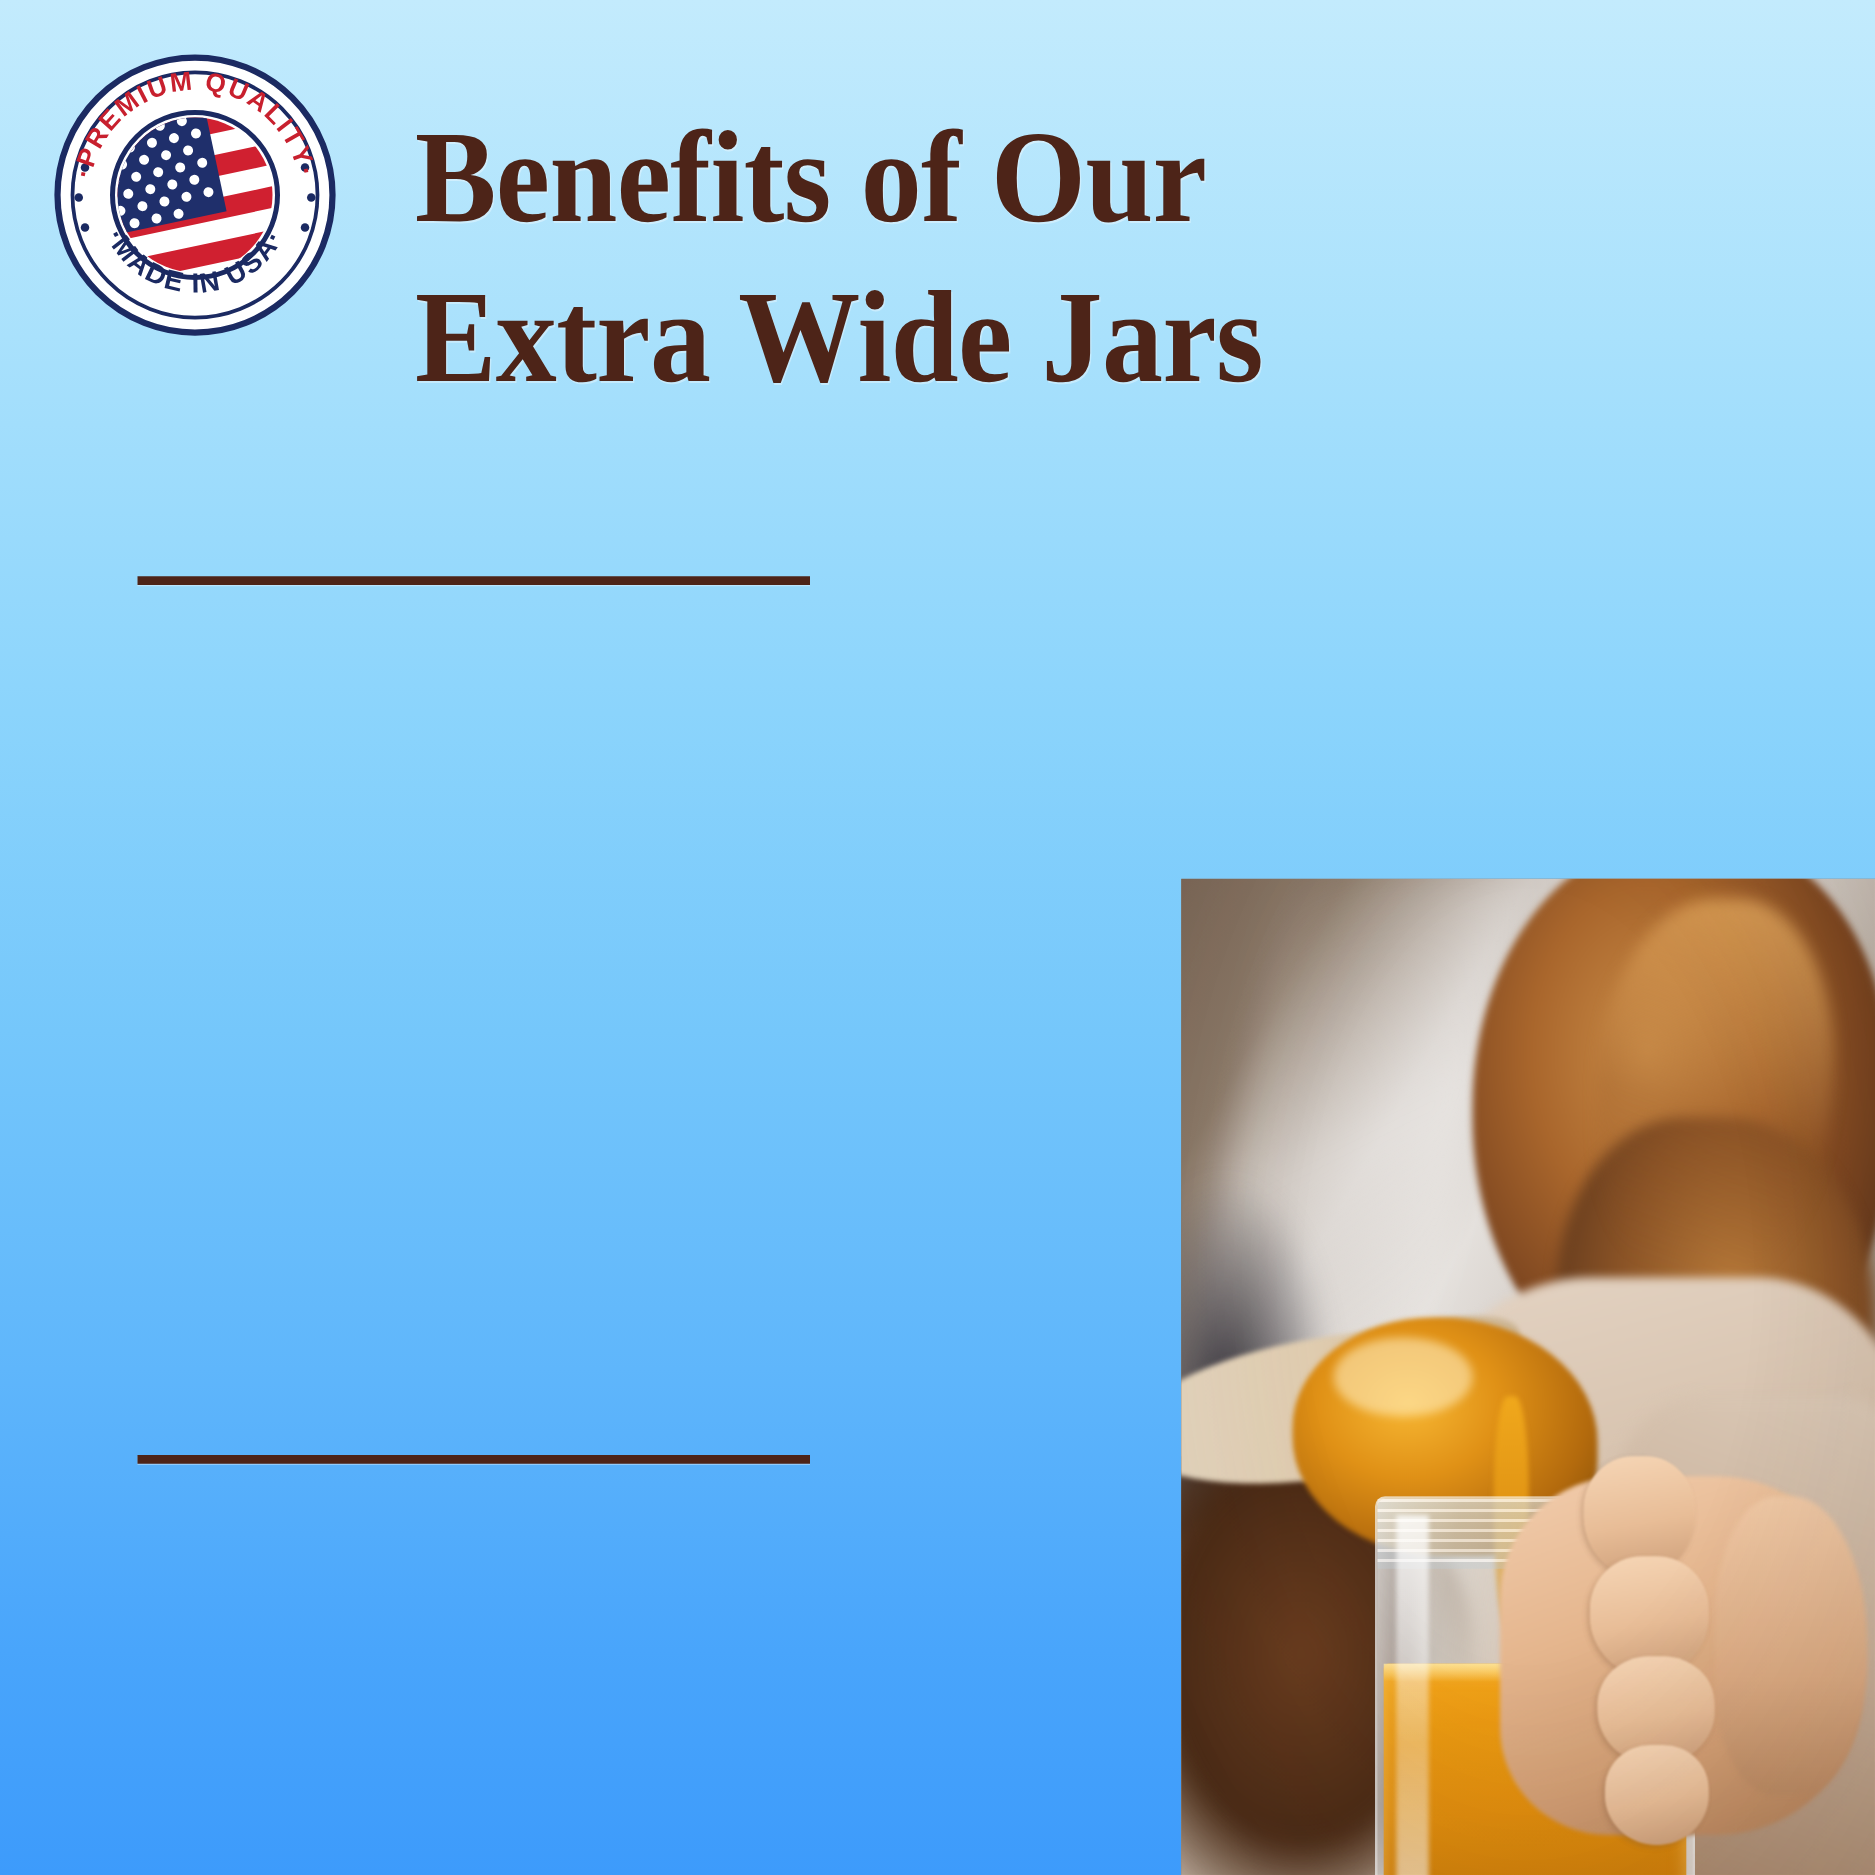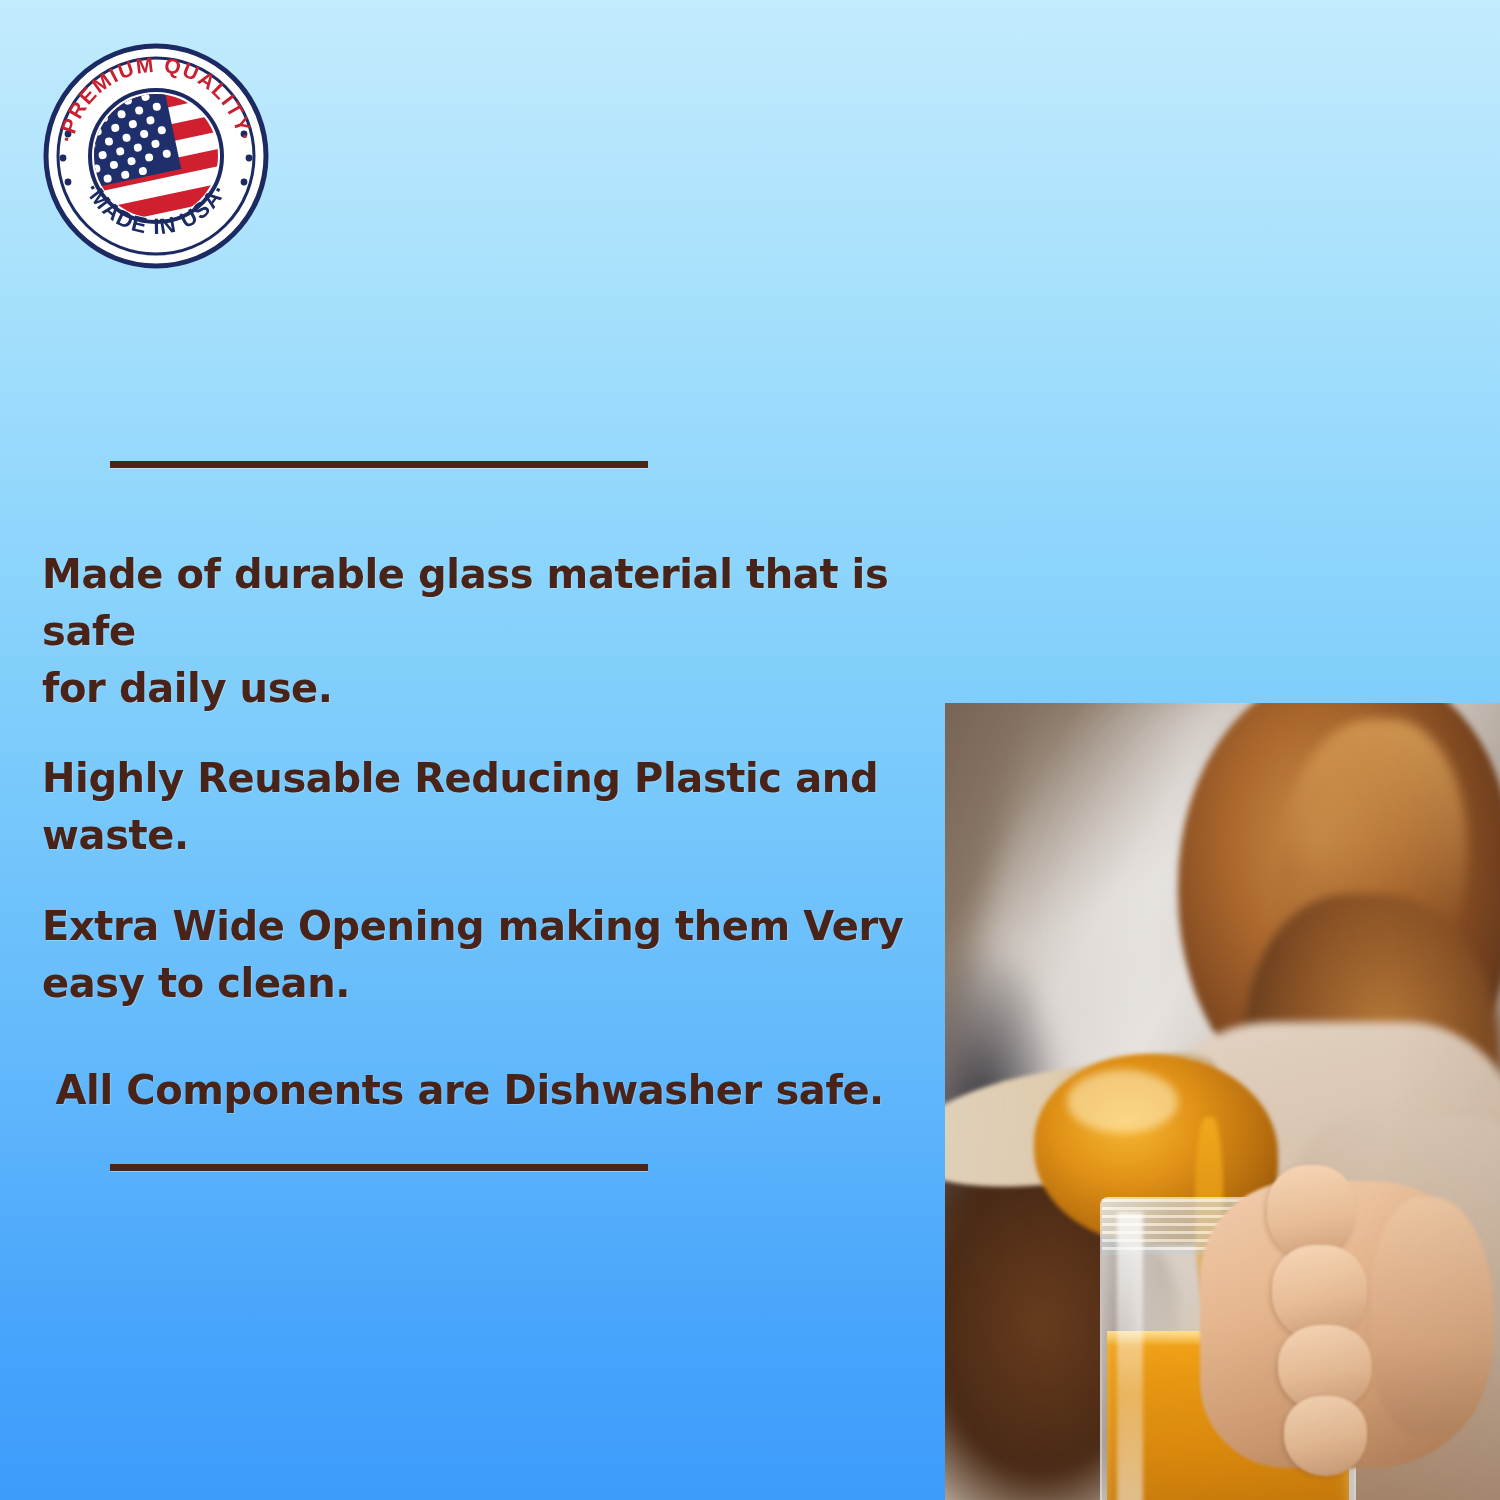--- a/index.html
+++ b/index.html
@@ -335,32 +335,27 @@
 
       <text font-family="Liberation Sans, sans-serif" font-size="21" font-weight="bold" fill="#c8202e" letter-spacing="1.6">
         <textPath href="#arcTop" startOffset="50%" text-anchor="middle">·PREMIUM QUALITY·</textPath>
       </text>
       <text font-family="Liberation Sans, sans-serif" font-size="22" font-weight="bold" fill="#1b2a62" letter-spacing="1.4">
         <textPath href="#arcBottom" startOffset="50%" text-anchor="middle">·MADE IN USA·</textPath>
       </text>
     </svg>
   </div>
 
+  <div class="title-block">
+    <div class="title-line">Benefits of Our</div>
+    <div class="title-line">Extra Wide Jars</div>
+  </div>
 
   <div class="divider top"></div>
 
-  <div class="benefits">
-    <div class="benefit">Made of durable glass material that is safe
-for daily use.</div>
-    <div class="benefit">Highly Reusable Reducing Plastic and
-waste.</div>
-    <div class="benefit">Extra Wide Opening making them Very
-easy to clean.</div>
-    <div class="benefit last"> All Components are Dishwasher safe.</div>
-  </div>
 
   <div class="divider bottom"></div>
 
   <div class="photo">
     <div class="photo-inner">
       <div class="ph-wall"></div>
       <div class="ph-wall-shaft"></div>
       <div class="ph-dark-left"></div>
 
       <div class="ph-hair"></div>

